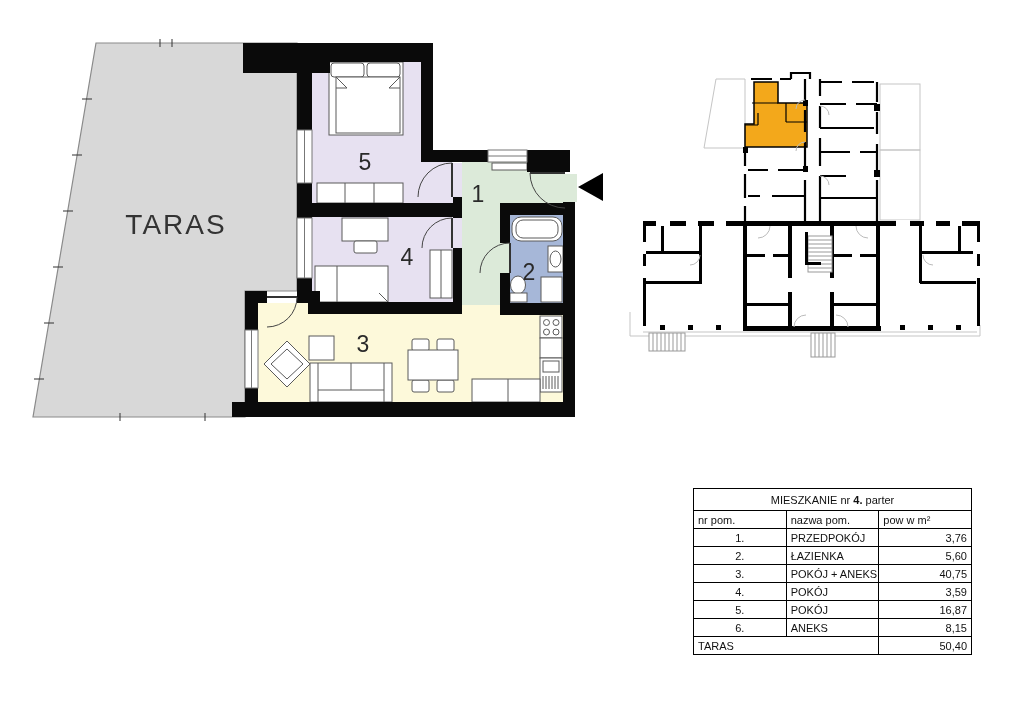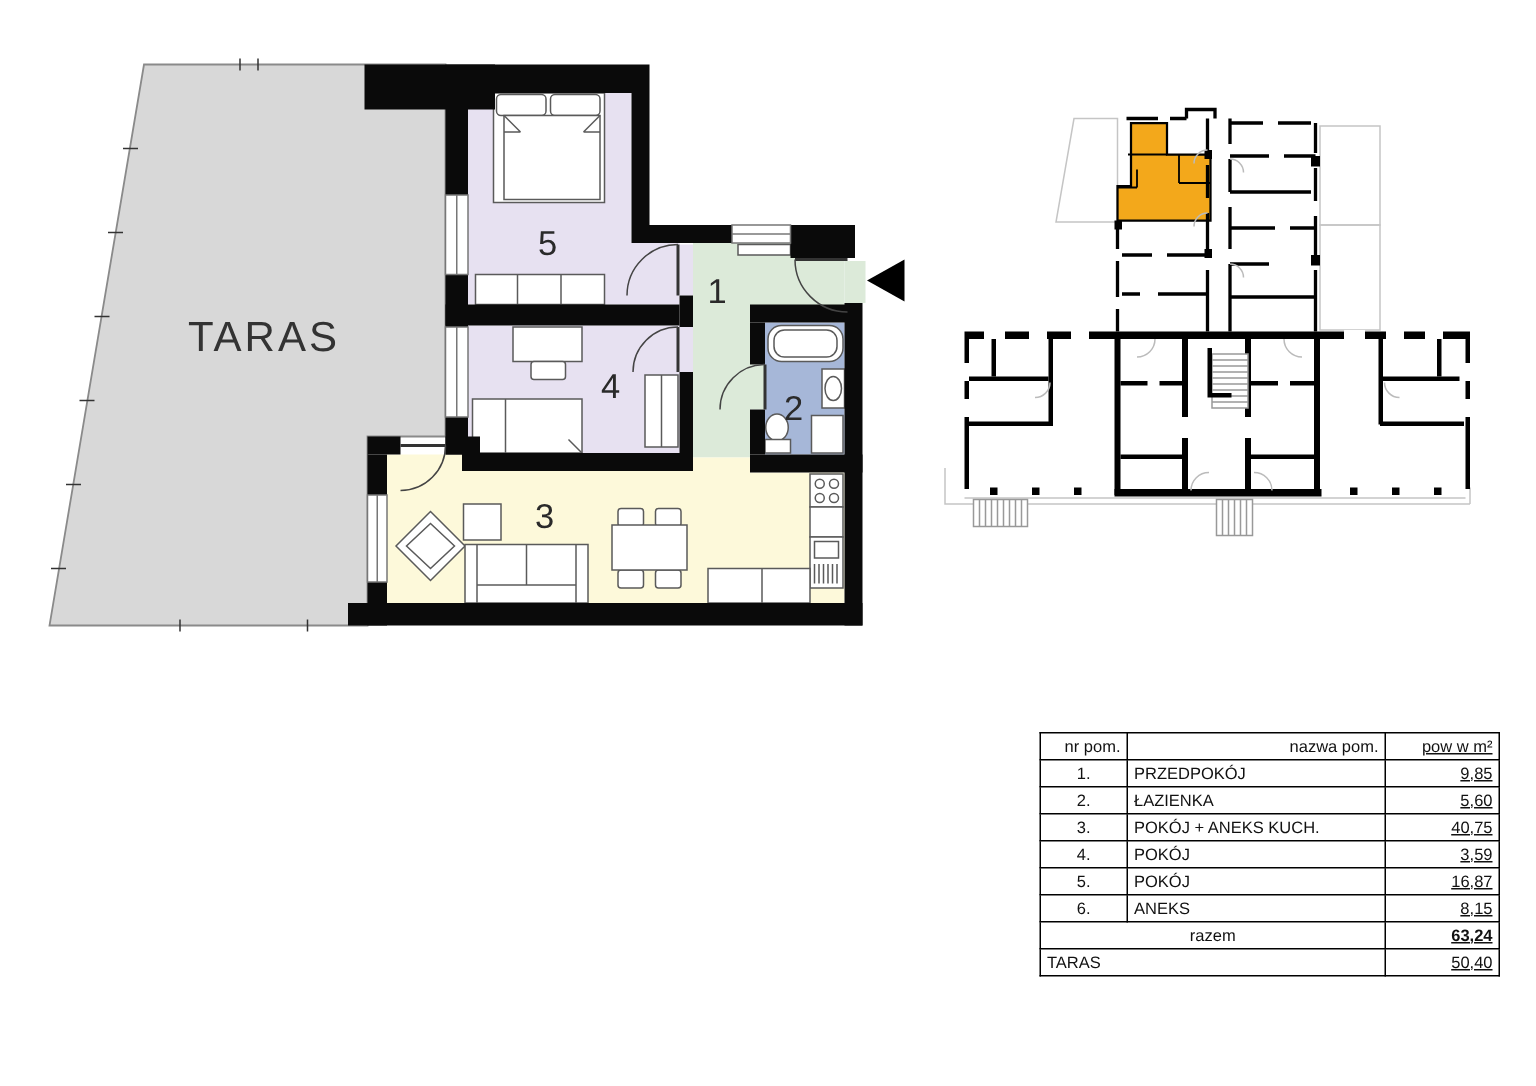--- a/index.html
+++ b/index.html
@@ -22,23 +22,23 @@
   .ov-wallf{fill:#000;}
   .ov-arc{stroke:#bbb;stroke-width:1;fill:none;}
   .ov-stair{fill:#fff;stroke:#999;stroke-width:1;}
   .ov-stairline{stroke:#999;stroke-width:1;}
 
   table.plan-table{position:absolute;left:693px;top:488px;width:279px;border-collapse:collapse;
     font-size:11px;color:#111;table-layout:fixed;}
   table.plan-table td{border:1px solid #000;padding:1px 4px;height:15px;overflow:hidden;white-space:nowrap;}
   table.plan-table .c-no{width:49px;text-align:center;}
   table.plan-table .c-name{width:163px;text-align:left;}
-  table.plan-table .c-area{width:67px;text-align:right;text-decoration:underline;}
+  table.plan-table .c-area{width:67px;text-align:right;}
   table.plan-table td.title{text-align:center;height:19px;}
-  table.plan-table td.hdr{text-align:right;}
+  table.plan-table td.hdr{text-align:left;}
   .b{font-weight:bold;}
 </style>
 </head>
 <body>
 
 <div class="stage">
 
 <svg width="1024" height="724" viewBox="0 0 1024 724">
 
   <g>
@@ -320,28 +320,33 @@
         <rect class="ov-stair" x="811" y="333" width="24" height="24"></rect>
         <path class="ov-stairline" d="M815,333 V357 M819,333 V357 M823,333 V357 M827,333 V357 M831,333 V357"></path>
       </g>
     </g>
   </g>
 </svg>
 
 <table class="plan-table">
   <tbody>
     <tr>
+      <td class="title" colspan="3">
+        <span>MIESZKANIE nr </span><span class="b">4.</span><span> parter</span>
+      </td>
+    </tr>
+    <tr>
       <td class="c-no hdr">nr pom.</td>
       <td class="c-name hdr">nazwa pom.</td>
       <td class="c-area hdr">pow w m²</td>
     </tr>
     <tr>
       <td class="c-no">1.</td>
       <td class="c-name">PRZEDPOKÓJ</td>
-      <td class="c-area">9,85</td>
+      <td class="c-area">3,76</td>
     </tr>
     <tr>
       <td class="c-no">2.</td>
       <td class="c-name">ŁAZIENKA</td>
       <td class="c-area">5,60</td>
     </tr>
     <tr>
       <td class="c-no">3.</td>
       <td class="c-name">POKÓJ + ANEKS KUCH.</td>
       <td class="c-area">40,75</td>
@@ -355,23 +360,19 @@
       <td class="c-no">5.</td>
       <td class="c-name">POKÓJ</td>
       <td class="c-area">16,87</td>
     </tr>
     <tr>
       <td class="c-no">6.</td>
       <td class="c-name">ANEKS</td>
       <td class="c-area">8,15</td>
     </tr>
     <tr>
-      <td colspan="2" style="text-align:center;">razem</td>
-      <td class="c-area b">63,24</td>
-    </tr>
-    <tr>
       <td colspan="2" style="text-align:left;">TARAS</td>
       <td class="c-area">50,40</td>
     </tr>
   </tbody>
 </table>
 
 </div>
 
 </body></html>

